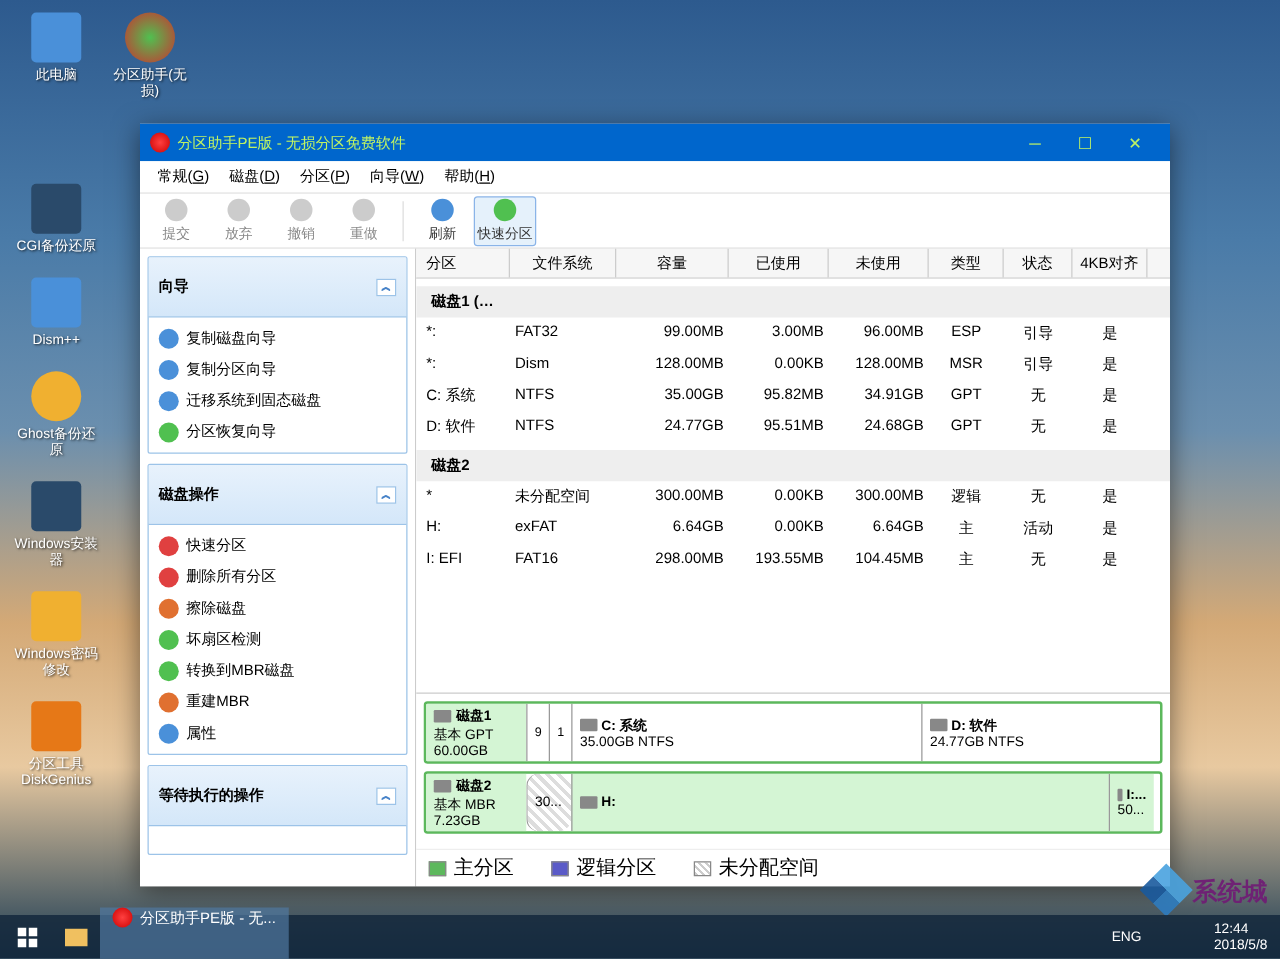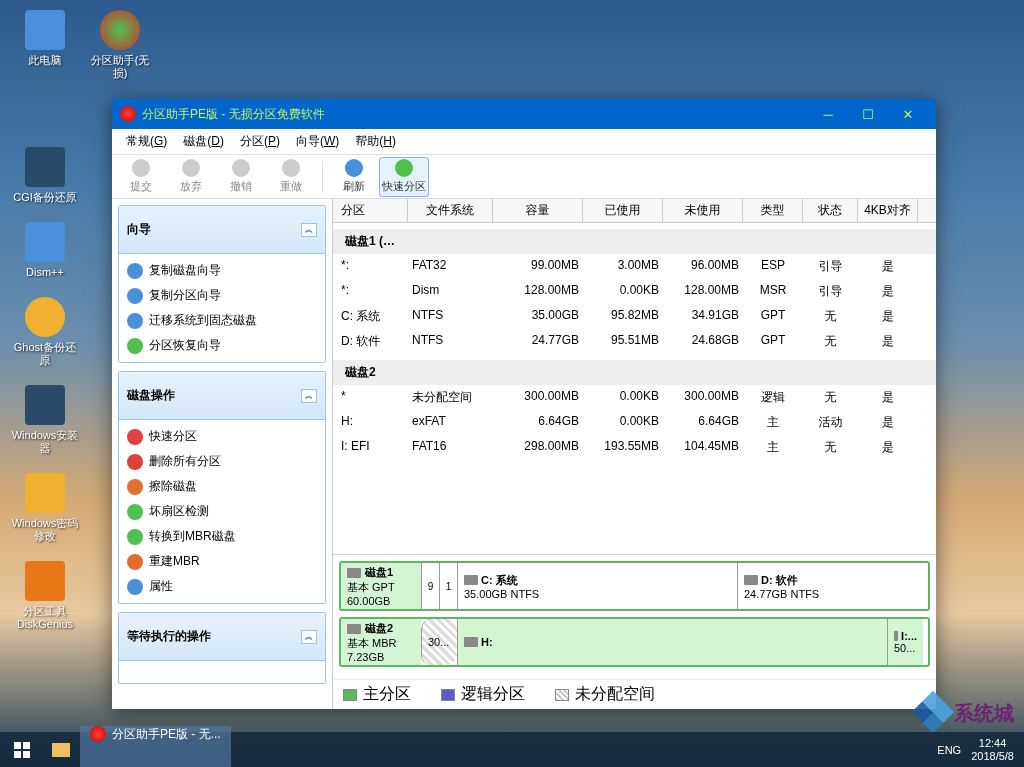--- a/index.html
+++ b/index.html
@@ -81,21 +81,21 @@
 .legend-sw { width:14px; height:12px; border:1px solid #888; }
 
 
 .taskbar { position:absolute; bottom:0; left:0; right:0; height:35px; background: rgba(20,40,60,0.85); display:flex; align-items:center; }
 .start-btn { width:44px; height:35px; display:flex; align-items:center; justify-content:center; cursor:pointer; }
 .win-logo { width:16px; height:16px; }
 .tb-pinned { height:35px; padding:0 8px; display:flex; align-items:center; cursor:pointer; }
 .tb-task { height:48px; margin:1px 2px; padding:0 10px; background: rgba(80,120,160,0.7); display:flex; gap:6px; font-size:12px; color:#fff; cursor:pointer; border-bottom:2px solid #6ab0e8; }
 .tb-task-icon { width:16px; height:16px; background: radial-gradient(circle, #ff4040, #cc0000); border-radius:50%; }
 .tray { margin-left:auto; display:flex; align-items:center; gap:10px; padding:0 10px; color:#fff; font-size:11px; }
-.tray-clock { text-align:center; line-height:13px; }
+.tray-clock { text-align:left; line-height:13px;margin-left:48px; }
 
 .watermark { position:absolute; right:10px; bottom:40px; color:#701a75; font-size:20px; font-weight:bold; display:flex; align-items:flex-end; gap:6px; opacity:0.9; }
 .wm-logo { width:30px; height:30px; transform:rotate(45deg); background:conic-gradient(#4aa3df 0 25%, #2e7cbf 0 50%, #1a5a9e 0 75%, #4aa3df 0 100%); }
 </style>
 </head>
 <body>
 
 <div class="desktop-icons">
   <div class="desktop-icon">
     <div class="di-img" style="background:#4a90d9;"></div>

